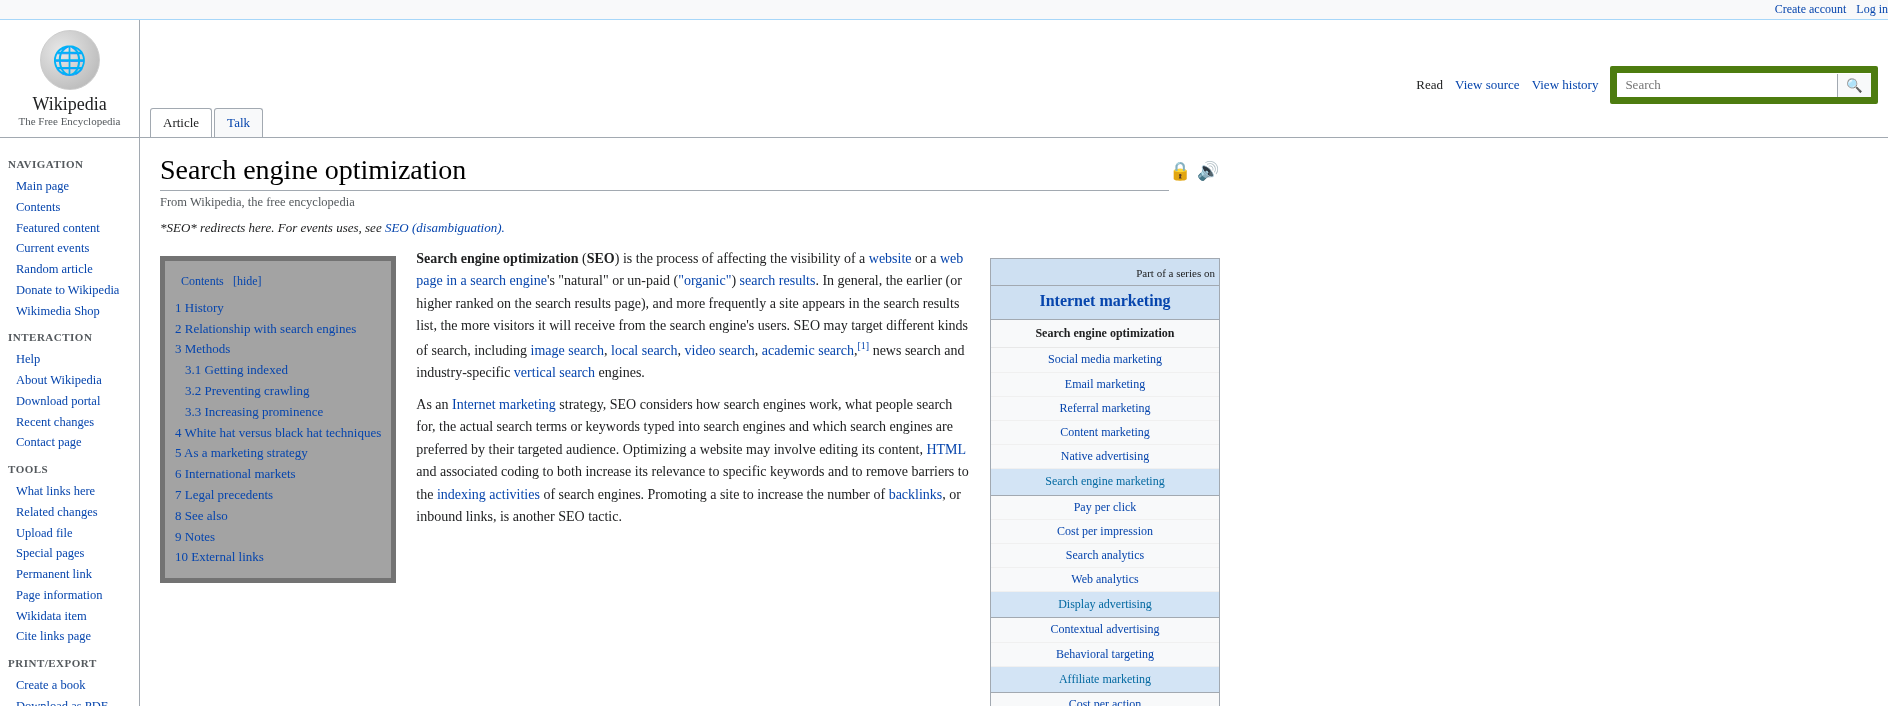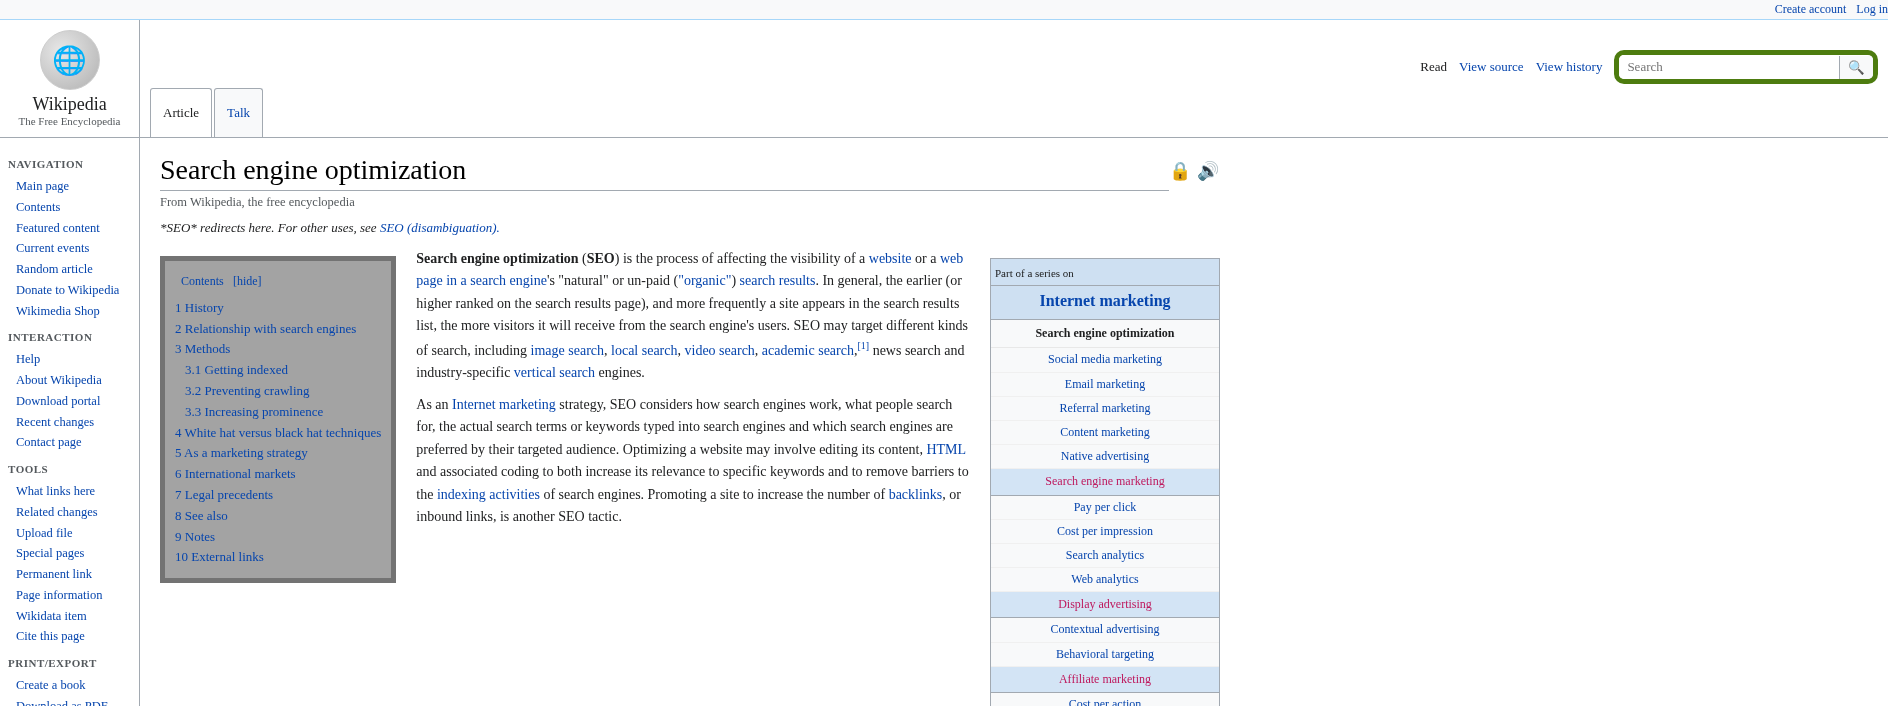--- a/index.html
+++ b/index.html
@@ -70,21 +70,21 @@
     }
 
     #tabs {
       display: flex;
       align-items: flex-end;
       padding: 0 10px;
       gap: 2px;
     }
 
     .tab {
-      padding: 16px 12px;
+      padding: 6px 12px;
       font-size: 13px;
       color: #0645ad;
       text-decoration: none;
       border: 1px solid #a2a9b1;
       border-bottom: none;
       border-radius: 3px 3px 0 0;
       background: #f8f9fa;
       cursor: pointer;
     }
     .tab.active { background: #fff; color: #202122; font-weight: normal; }
@@ -101,22 +101,22 @@
       font-size: 13px;
       color: #0645ad;
       text-decoration: none;
       cursor: pointer;
     }
     .right-tab.active { color: #202122; }
 
     #search-box {
       display: flex;
       align-items: center;
-      border: 5px solid #4d7c0f;
-      border-radius: 10px;
+      border: 7px solid #4d7c0f;
+      border-radius: 2px;
       overflow: hidden;
     }
     #search-input {
       border: none;
       outline: none;
       padding: 4px 8px;
       font-size: 13px;
       width: 220px;
       font-family: inherit;
     }
@@ -270,21 +270,21 @@
 
     #infobox {
       border: 1px solid #a2a9b1;
       background: #f8f9fa;
       padding: 0;
       font-size: 12px;
     }
 
     .infobox-header {
       background: #cee0f2;
-      text-align: left;
+      text-align: right;
       padding: 6px 4px 2px 4px;
       font-size: 11px;
       color: #202122;
       border-bottom: 1px solid #a2a9b1;
     }
 
     .infobox-title {
       background: #cee0f2;
       text-align: center;
       padding: 2px 4px 6px 4px;
@@ -310,21 +310,21 @@
       color: #0645ad;
       text-decoration: none;
       font-size: 12px;
       border-bottom: 1px solid #f0f0f0;
     }
 
     .infobox-link-highlight {
       display: block;
       text-align: center;
       padding: 3px 4px;
-      color: #be185d;
+      color: #0369a1;
       text-decoration: none;
       font-size: 12px;
       background: #d3e4f5;
       border-bottom: 1px solid #a2a9b1;
       font-weight: normal;
     }
   </style>
 </head>
 <body>
 
@@ -376,41 +376,41 @@
     <a class="sidebar-link">Contact page</a>
 
     <div class="sidebar-section-title">Tools</div>
     <a class="sidebar-link">What links here</a>
     <a class="sidebar-link">Related changes</a>
     <a class="sidebar-link">Upload file</a>
     <a class="sidebar-link">Special pages</a>
     <a class="sidebar-link">Permanent link</a>
     <a class="sidebar-link">Page information</a>
     <a class="sidebar-link">Wikidata item</a>
-    <a class="sidebar-link">Cite this page</a>
+    <a class="sidebar-link">Cite links page</a>
 
     <div class="sidebar-section-title">Print/export</div>
     <a class="sidebar-link">Create a book</a>
     <a class="sidebar-link">Download as PDF</a>
 
   </div>
 
   <div id="content">
     <div id="page-title-row">
       <h1 id="page-title">Search engine optimization</h1>
       <div class="title-icons">
         <span class="title-icon">🔒</span>
         <span class="title-icon">🔊</span>
       </div>
     </div>
 
     <div id="from-wikipedia">From Wikipedia, the free encyclopedia</div>
 
     <div class="redirect-note">
-      <span>*SEO* redirects here. For other uses, see</span>
+      <span>*SEO* redirects here. For events uses, see</span>
       <a href="#">SEO (disambiguation).</a>
     </div>
 
     <div id="main-text">
 
       <div id="contents-box">
         <div id="contents-header">
           <span>Contents</span>
           <span>[hide]</span>
         </div>

